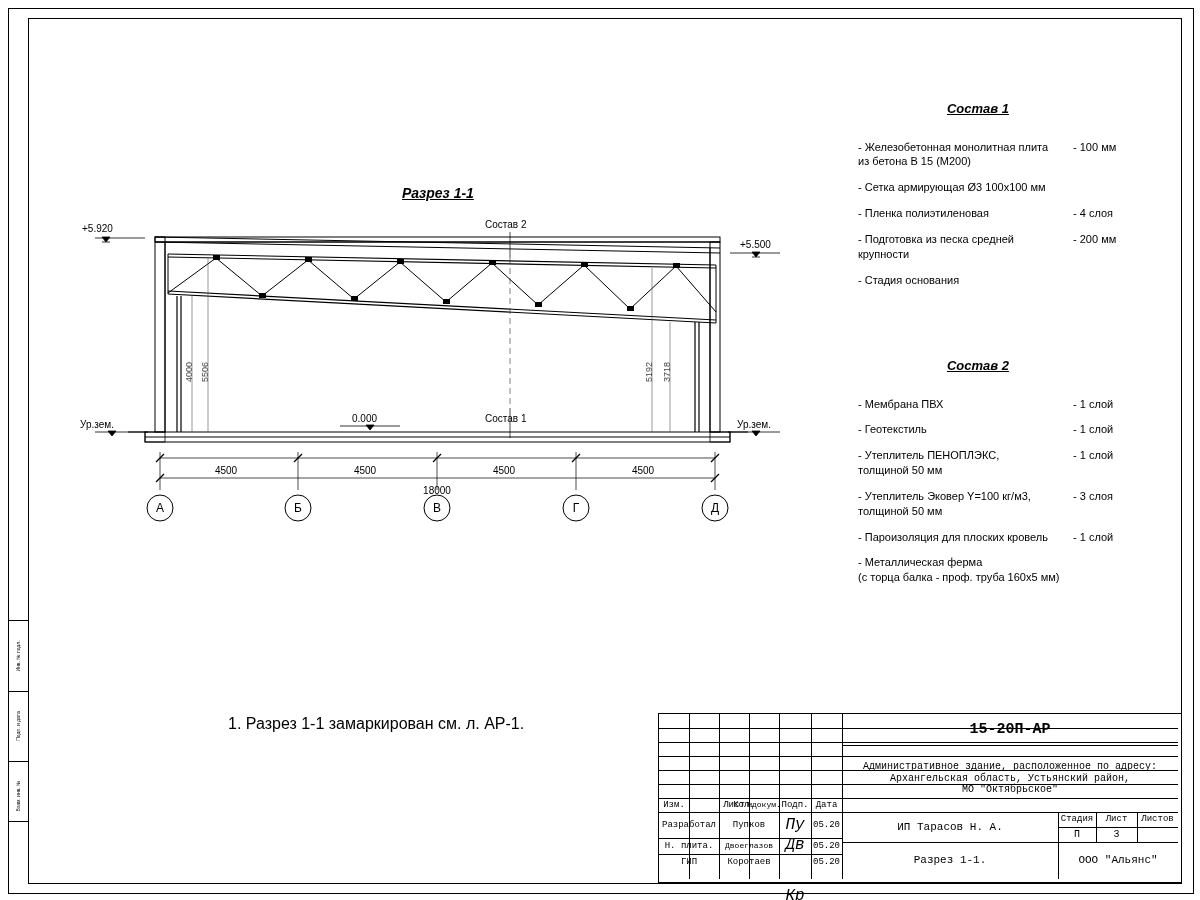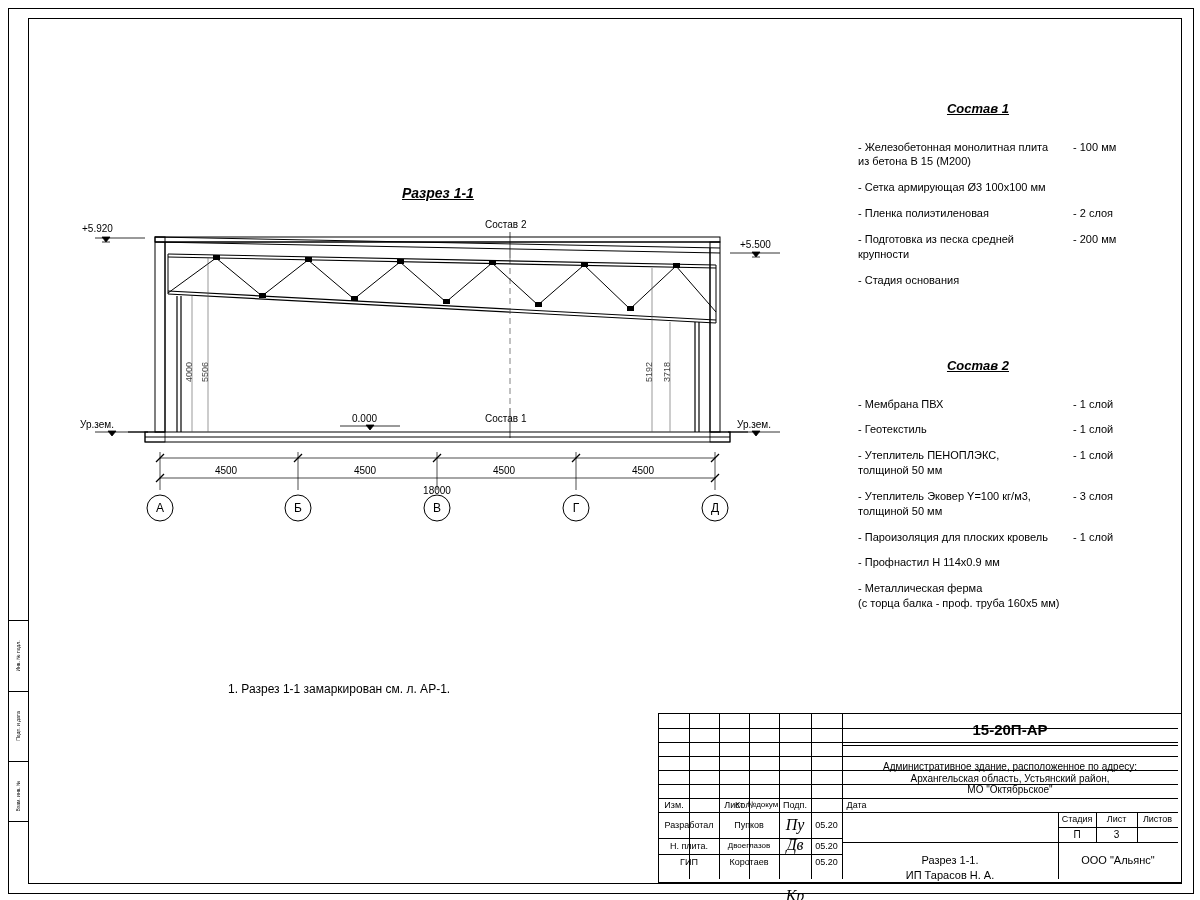--- a/index.html
+++ b/index.html
@@ -26,26 +26,26 @@
   #drawing{position:absolute;left:40px;top:60px;width:780px;height:480px;}
 
   
   .spec-block{position:absolute;font-size:11px;line-height:1.35;}
   .spec-row{position:relative;margin-bottom:11px;}
   .spec-label{display:inline-block;width:215px;vertical-align:top;}
   .spec-val{display:inline-block;vertical-align:top;}
   .spec-head{font-style:italic;font-weight:bold;font-size:13px;text-decoration:underline;
              text-align:center;width:240px;margin-bottom:22px;}
 
-  .note{position:absolute;left:228px;top:682px;font-size:12px;text-align:right;}
+  .note{position:absolute;left:228px;top:715px;font-size:16px;text-align:right;}
 
   
   .tb{position:absolute;left:658px;top:713px;width:522px;height:168px;border:1.5px solid #000;
       font-size:10px;}
-  .tb div{box-sizing:border-box;}
+  .tb div{box-sizing:border-box;font-family:Liberation Mono, monospace;}
   .tb .ln{position:absolute;background:#000;}
   .tb .cellt{position:absolute;display:flex;align-items:center;justify-content:center;
              text-align:center;line-height:1.15;padding:0 2px;}
   .bold13{font-size:15px;font-weight:bold;}
   .f11{font-size:11px;}
   .f10{font-size:10px;}
   .f9{font-size:9px;}
   .sig{font-family:"Liberation Serif", serif;font-style:italic;font-size:16px;}
   .lefttxt{justify-content:flex-start;padding-left:3px;}
 </style>
@@ -220,38 +220,37 @@
       <text x="630" y="312" transform="rotate(-90 630 312)" text-anchor="middle" font-size="9" fill="#444">3718</text>
     </g>
   </svg>
 
   <div class="spec-block" style="left:858px;top:100px;width:300px;">
     <div class="spec-head">Состав 1</div>
     <div id="s1rows">
         <div class="spec-row"><span class="spec-label" style="white-space: pre-line;">- Железобетонная  монолитная плита
   из бетона В 15 (М200)</span><span class="spec-val">- 100 мм</span></div>
         <div class="spec-row"><span class="spec-label" style="white-space: pre-line;">- Сетка армирующая Ø3 100х100 мм</span><span class="spec-val"></span></div>
-        <div class="spec-row"><span class="spec-label" style="white-space: pre-line;">- Пленка полиэтиленовая</span><span class="spec-val">-  2 слоя</span></div>
+        <div class="spec-row"><span class="spec-label" style="white-space: pre-line;">- Пленка полиэтиленовая</span><span class="spec-val">-  4 слоя</span></div>
         <div class="spec-row"><span class="spec-label" style="white-space: pre-line;">- Подготовка из песка средней
   крупности</span><span class="spec-val">- 200 мм</span></div>
         <div class="spec-row"><span class="spec-label" style="white-space: pre-line;">- Стадия основания</span><span class="spec-val"></span></div>
       </div>
   </div>
 
   <div class="spec-block" style="left:858px;top:357px;width:300px;">
     <div class="spec-head">Состав 2</div>
     <div id="s2rows">
         <div class="spec-row"><span class="spec-label" style="white-space: pre-line;">- Мембрана ПВХ</span><span class="spec-val">- 1 слой</span></div>
         <div class="spec-row"><span class="spec-label" style="white-space: pre-line;">- Геотекстиль</span><span class="spec-val">- 1 слой</span></div>
         <div class="spec-row"><span class="spec-label" style="white-space: pre-line;">- Утеплитель ПЕНОПЛЭКС,
   толщиной 50 мм</span><span class="spec-val">- 1 слой</span></div>
         <div class="spec-row"><span class="spec-label" style="white-space: pre-line;">- Утеплитель Эковер Y=100 кг/м3,
   толщиной 50 мм</span><span class="spec-val">- 3 слоя</span></div>
         <div class="spec-row"><span class="spec-label" style="white-space: pre-line;">- Пароизоляция для плоских кровель</span><span class="spec-val">- 1 слой</span></div>
-        <div class="spec-row"><span class="spec-label" style="white-space: pre-line;">- Профнастил Н 114х0.9 мм</span><span class="spec-val"></span></div>
         <div class="spec-row"><span class="spec-label" style="white-space: pre-line;">- Металлическая ферма
   (с торца балка - проф. труба 160х5 мм)</span><span class="spec-val"></span></div>
       </div>
   </div>
 
   <div class="note">1. Разрез 1-1 замаркирован см. л. АР-1.</div>
 
   <div class="tb">
 
     <div class="ln" style="left:0;top:14px;width:519px;height:1px;"></div>
@@ -275,42 +274,42 @@
     <div class="ln" style="left:183px;top:0;width:1px;height:165px;"></div>
     <div class="ln" style="left:399px;top:98px;width:1px;height:67px;"></div>
     <div class="ln" style="left:437px;top:98px;width:1px;height:30px;"></div>
     <div class="ln" style="left:478px;top:98px;width:1px;height:30px;"></div>
 
     <div class="cellt f9" style="left:0;top:84px;width:30px;height:14px;">Изм.</div>
     <div class="cellt f9" style="left:30px;top:84px;width:30px;height:14px;margin-left:40px;">Кол.</div>
     <div class="cellt f9" style="left:60px;top:84px;width:30px;height:14px;">Лист</div>
     <div class="cellt f9" style="left:90px;top:84px;width:30px;height:14px;font-size:8px;">№докум.</div>
     <div class="cellt f9" style="left:120px;top:84px;width:32px;height:14px;">Подп.</div>
-    <div class="cellt f9" style="left:152px;top:84px;width:31px;height:14px;margin-left:30px;">Дата</div>
+    <div class="cellt f9" style="left:152px;top:84px;width:31px;height:14px;">Дата</div>
 
     <div class="cellt f9 lefttxt" style="left:0;top:98px;width:60px;height:26px;">Разработал</div>
     <div class="cellt f9 lefttxt" style="left:60px;top:98px;width:60px;height:26px;">Пупков</div>
     <div class="cellt sig" style="left:120px;top:98px;width:32px;height:26px;">Пу</div>
     <div class="cellt f9" style="left:152px;top:98px;width:31px;height:26px;">05.20</div>
 
     <div class="cellt f9 lefttxt" style="left:0;top:124px;width:60px;height:16px;">Н. плита.</div>
     <div class="cellt f9 lefttxt" style="left:60px;top:124px;width:60px;height:16px;font-size:8px;">Двоеглазов</div>
     <div class="cellt sig" style="left:120px;top:122px;width:32px;height:18px;text-align:center;">Дв</div>
     <div class="cellt f9" style="left:152px;top:124px;width:31px;height:16px;">05.20</div>
 
     <div class="cellt f9 lefttxt" style="left:0;top:140px;width:60px;height:16px;">ГИП</div>
     <div class="cellt f9 lefttxt" style="left:60px;top:140px;width:60px;height:16px;">Коротаев</div>
     <div class="cellt sig" style="left:120px;top:136px;width:32px;height:20px;margin-top:36px;">Кр</div>
     <div class="cellt f9" style="left:152px;top:140px;width:31px;height:16px;">05.20</div>
 
     <div class="cellt bold13" style="left:183px;top:0;width:336px;height:31px;">15-20П-АР</div>
     <div class="cellt f10" style="left:183px;top:31px;width:336px;height:67px;white-space:pre-line;">Административное здание, расположенное по адресу:
 Архангельская область, Устьянский район,
 МО "Октябрьское"</div>
-    <div class="cellt f11" style="left:183px;top:98px;width:216px;height:30px;margin-top:48px;">ИП Тарасов Н. А.</div>
+    <div class="cellt f11" style="left:183px;top:98px;width:216px;height:30px;">ИП Тарасов Н. А.</div>
     <div class="cellt f11" style="left:183px;top:128px;width:216px;height:37px;">Разрез 1-1.</div>
     <div class="cellt f9" style="left:399px;top:98px;width:38px;height:15px;">Стадия</div>
     <div class="cellt f9" style="left:437px;top:98px;width:41px;height:15px;">Лист</div>
     <div class="cellt f9" style="left:478px;top:98px;width:41px;height:15px;">Листов</div>
     <div class="ln" style="left:399px;top:113px;width:120px;height:1px;"></div>
     <div class="cellt f10" style="left:399px;top:113px;width:38px;height:15px;">П</div>
     <div class="cellt f10" style="left:437px;top:113px;width:41px;height:15px;">3</div>
     <div class="cellt f10" style="left:478px;top:113px;width:41px;height:15px;"></div>
     <div class="cellt f11" style="left:399px;top:128px;width:120px;height:37px;">ООО "Альянс"</div>
   </div>

